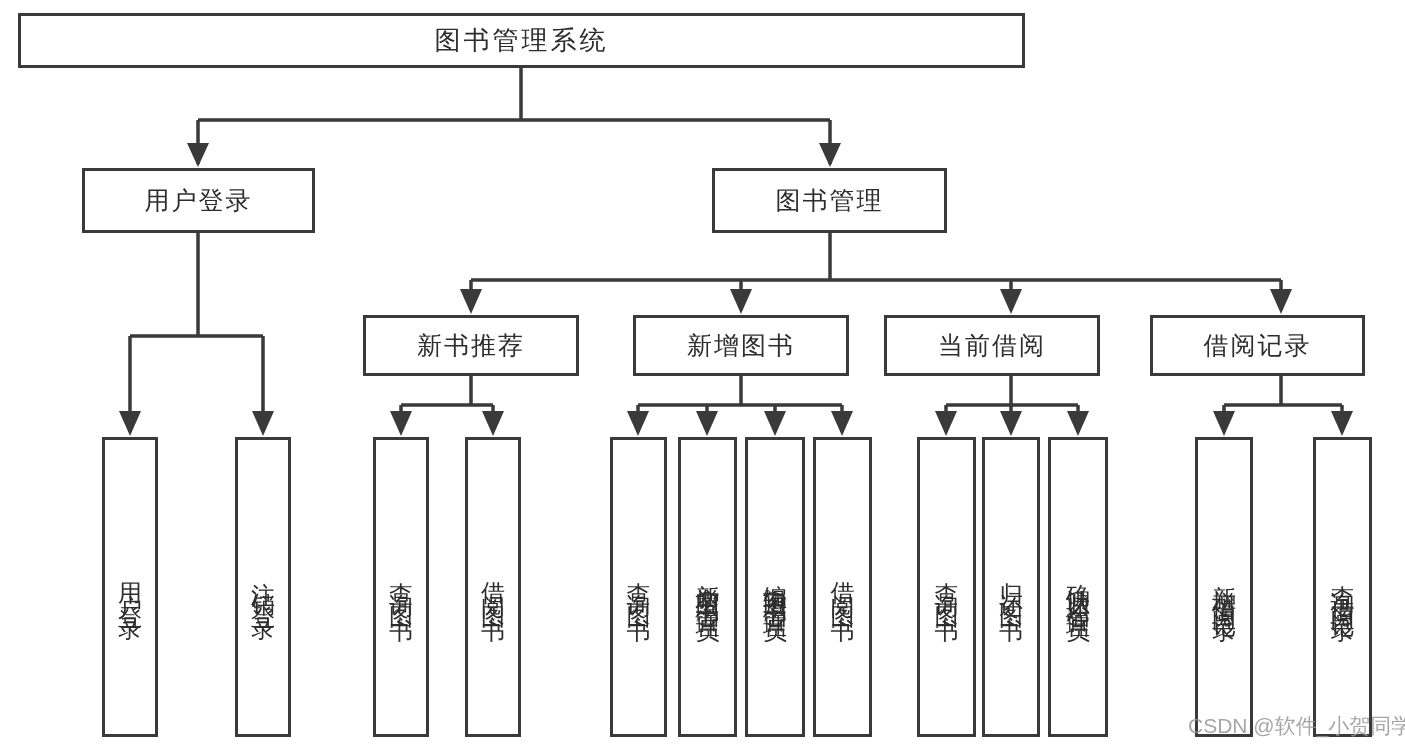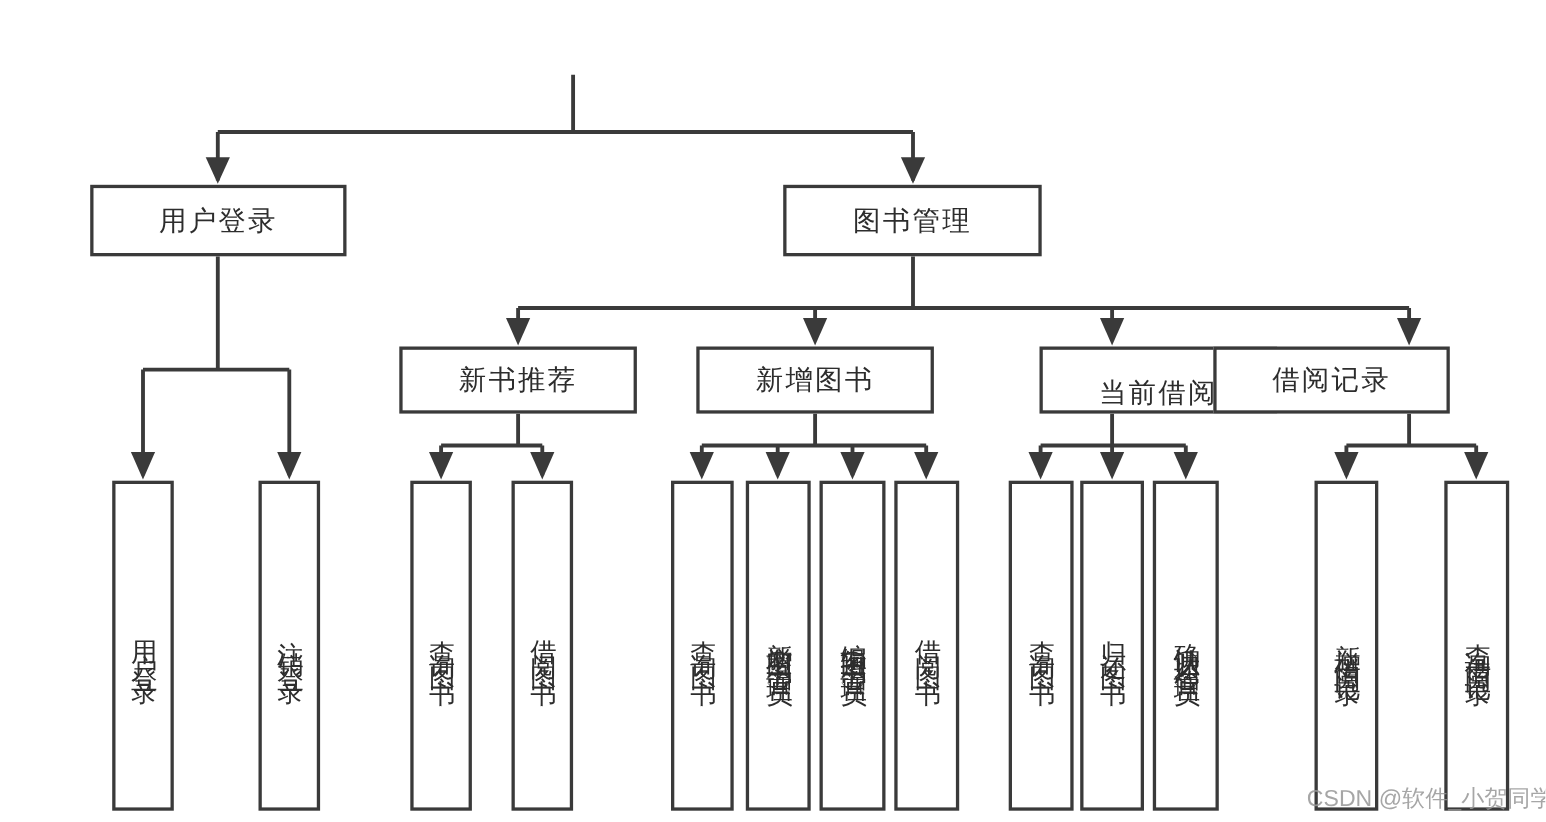--- a/index.html
+++ b/index.html
@@ -86,38 +86,41 @@
     <path d="M1011 376 V405 M946 405 H1078 M946 405 V432 M1011 405 V432 M1078 405 V432"></path>
     <polygon points="935,411 957,411 946,436"></polygon>
     <polygon points="1000,411 1022,411 1011,436"></polygon>
     <polygon points="1067,411 1089,411 1078,436"></polygon>
 
     <path d="M1281 376 V405 M1224 405 H1342 M1224 405 V432 M1342 405 V432"></path>
     <polygon points="1213,411 1235,411 1224,436"></polygon>
     <polygon points="1331,411 1353,411 1342,436"></polygon>
   </svg>
 
+  <div class="box root-box" style="left:18px; top:13px; width:1007px; height:55px;">
+    <span>图书管理系统</span>
+  </div>
 
   <div class="box h" style="left:82px; top:168px; width:233px; height:65px;">
     <span>用户登录</span>
   </div>
   <div class="box h" style="left:363px; top:315px; width:216px; height:61px;">
     <span>新书推荐</span>
   </div>
 
   <div class="box h" style="left:712px; top:168px; width:235px; height:65px;">
     <span>图书管理</span>
   </div>
   <div class="box h" style="left:633px; top:315px; width:216px; height:61px;">
     <span>新增图书</span>
   </div>
-  <div class="box h" style="left:945px; top:315px; width:216px; height:61px;align-items:flex-end;">
+  <div class="box h" style="left:884px; top:315px; width:216px; height:61px;">
     <span>当前借阅</span>
   </div>
-  <div class="box h" style="left:1103px; top:315px; width:215px; height:61px;">
+  <div class="box h" style="left:1150px; top:315px; width:215px; height:61px;">
     <span>借阅记录</span>
   </div>
 
   <div class="box leaf sp-wide" style="left:102px; width:56px;">
     <span class="vtext">用户登录</span>
   </div>
   <div class="box leaf sp-wide" style="left:235px; width:56px;">
     <span class="vtext">注销登录</span>
   </div>
 

